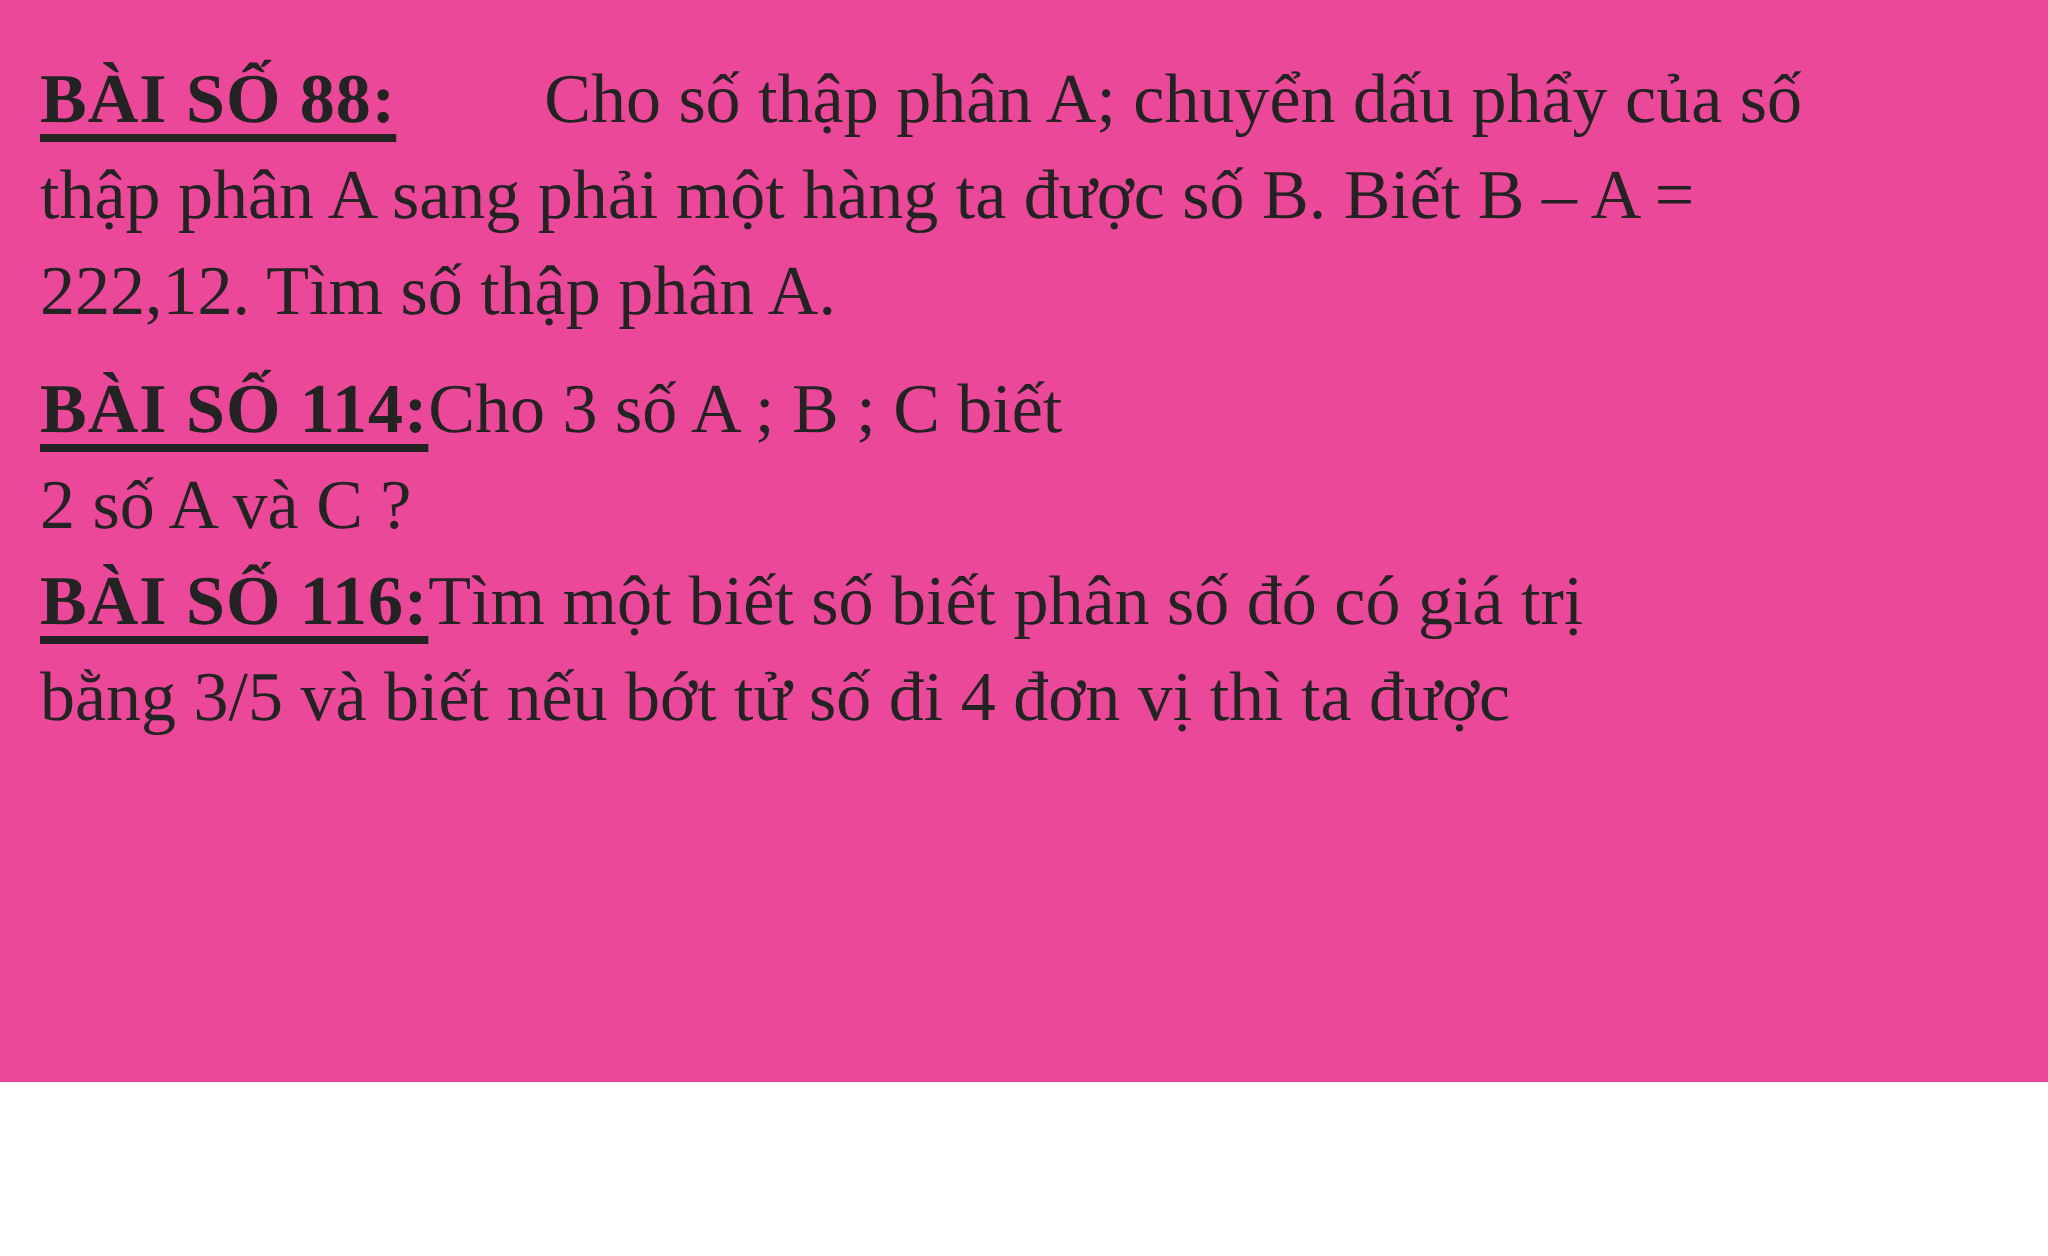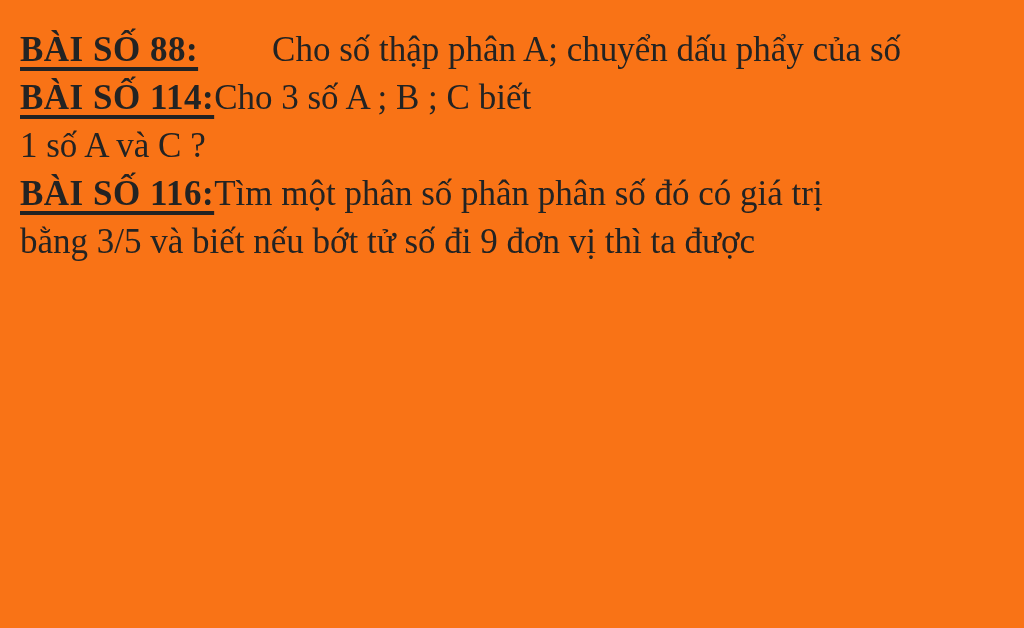--- a/index.html
+++ b/index.html
@@ -3,63 +3,66 @@
 <meta charset="utf-8">
 <style>
   html, body {
     margin: 0;
     padding: 0;
     background: #ffffff;
   }
   .page {
     position: relative;
     width: 1024px;
-    height: 628px;
-    background: #f97316;
+    height: 541px;
+    background: #ec4899;
     overflow: hidden;
     box-sizing: border-box;
     padding: 26px 18px 0 20px;
     font-family: "Liberation Serif", "DejaVu Serif", serif;
     font-size: 35px;
     line-height: 48px;
     color: #232323;
   }
   .line {
     white-space: nowrap;
     height: 48px;
   }
   .gap-before {
+    margin-top: 11px;
   }
   .head {
     font-weight: bold;
     text-decoration: underline;
     text-decoration-thickness: 4px;
     text-underline-offset: 6px;
     letter-spacing: 0.5px;
   }
   .tab {
     display: inline-block;
     width: 74px;
   }
 </style>
 </head>
 <body>
 
 <div class="page">
 
   <div class="line"><span class="head">BÀI SỐ 88:</span><span class="tab"></span><span>Cho số thập phân A; chuyển dấu phẩy của số</span></div>
 
+  <div class="line"><span>thập phân A sang phải một hàng ta được số B. Biết B – A =</span></div>
 
+  <div class="line"><span>222,12. Tìm số thập phân A.</span></div>
 
   <div class="line gap-before"><span class="head">BÀI SỐ 114:</span><span>Cho 3 số A ; B ; C biết</span></div>
 
 
-  <div class="line"><span>1 số A và C ?</span></div>
+  <div class="line"><span>2 số A và C ?</span></div>
 
 
 
-  <div class="line"><span class="head">BÀI SỐ 116:</span><span>Tìm một phân số phân phân số đó có giá trị</span></div>
+  <div class="line"><span class="head">BÀI SỐ 116:</span><span>Tìm một biết số biết phân số đó có giá trị</span></div>
 
-  <div class="line"><span>bằng 3/5 và biết nếu bớt tử số đi 9 đơn vị thì ta được</span></div>
+  <div class="line"><span>bằng 3/5 và biết nếu bớt tử số đi 4 đơn vị thì ta được</span></div>
 
 
 
 </div>
 
 </body></html>

